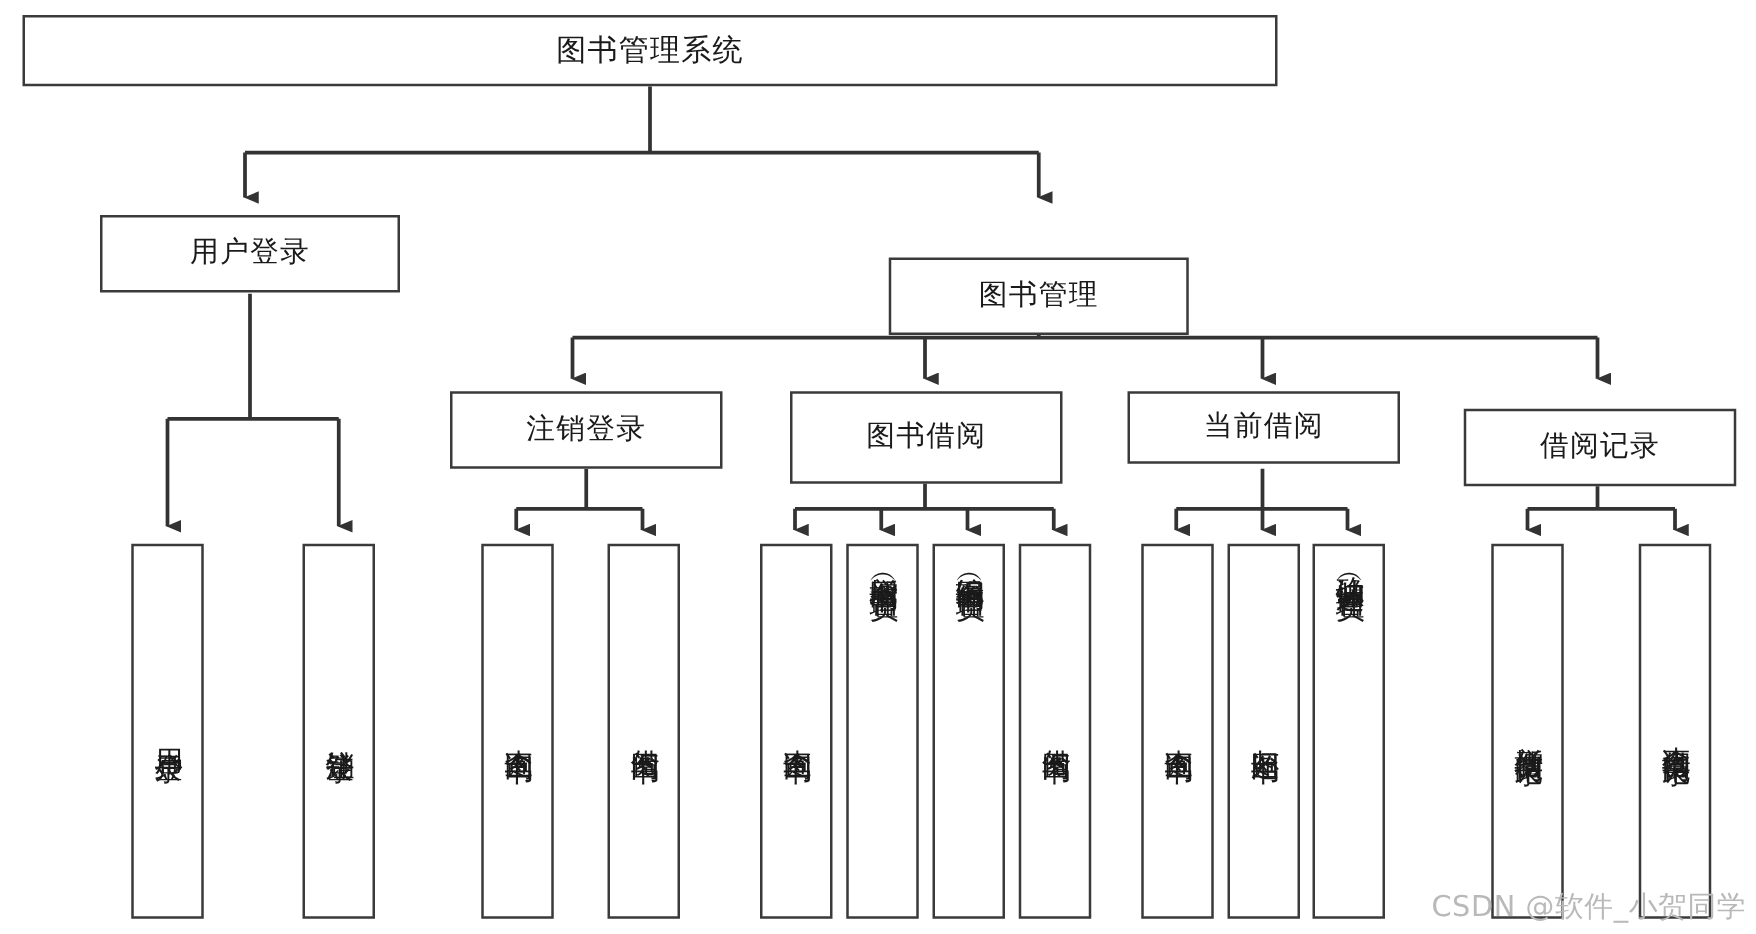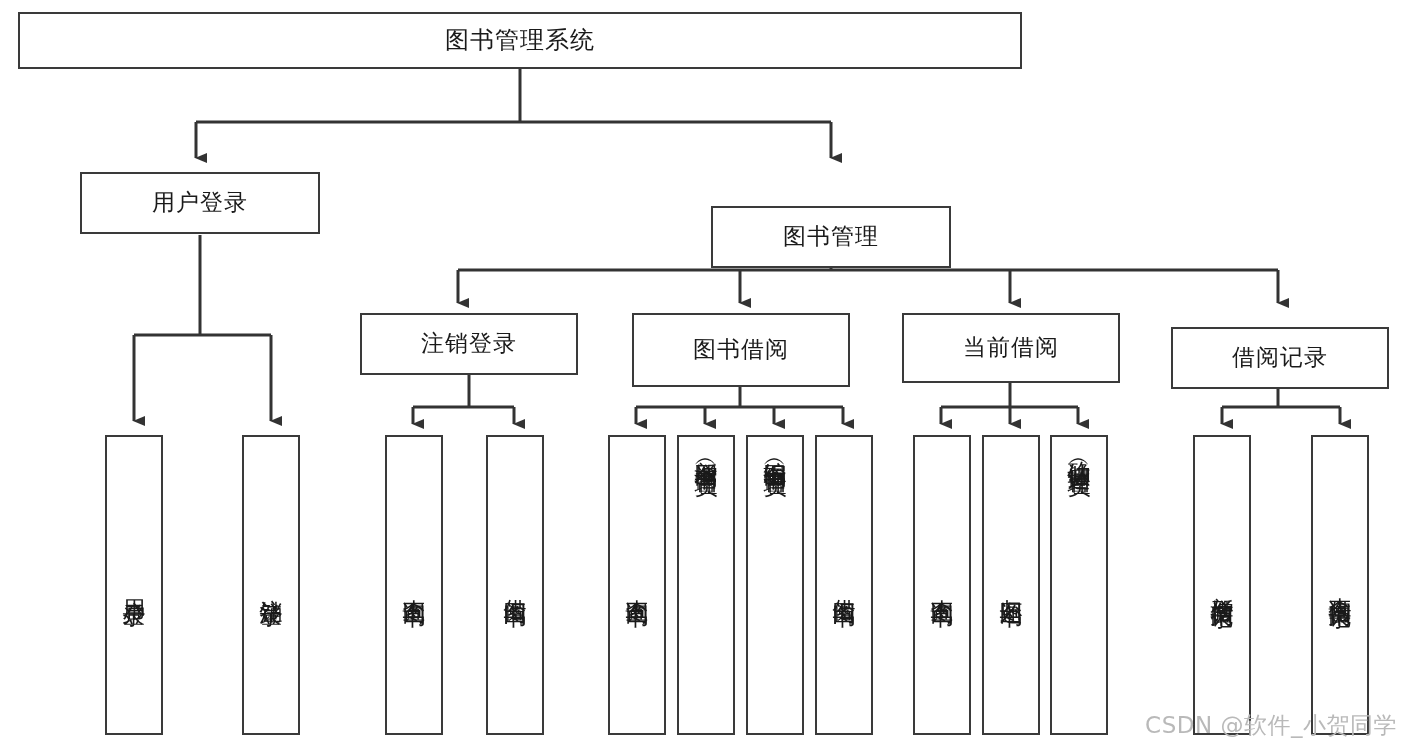--- a/index.html
+++ b/index.html
@@ -136,21 +136,21 @@
   <div class="node node-h" style="left:711px; top:172px; width:240px; height:62px;margin-top:34px;">
     <span class="node-label">图书管理</span>
   </div>
 
   <div class="node node-h" style="left:360px; top:313px; width:218px; height:62px;">
     <span class="node-label">注销登录</span>
   </div>
   <div class="node node-h" style="left:632px; top:313px; width:218px; height:74px;">
     <span class="node-label">图书借阅</span>
   </div>
-  <div class="node node-h" style="left:902px; top:313px; width:218px; height:70px;">
+  <div class="node node-h" style="left:902px; top:313px; width:218px; height:58px;">
     <span class="node-label">当前借阅</span>
   </div>
   <div class="node node-h" style="left:1171px; top:327px; width:218px; height:62px;">
     <span class="node-label">借阅记录</span>
   </div>
 
   <div class="node node-v vcenter" style="left:105px; top:435px; width:58px; height:300px;">
     <span class="node-label">用户登录</span>
   </div>
   <div class="node node-v vcenter" style="left:242px; top:435px; width:58px; height:300px;">

